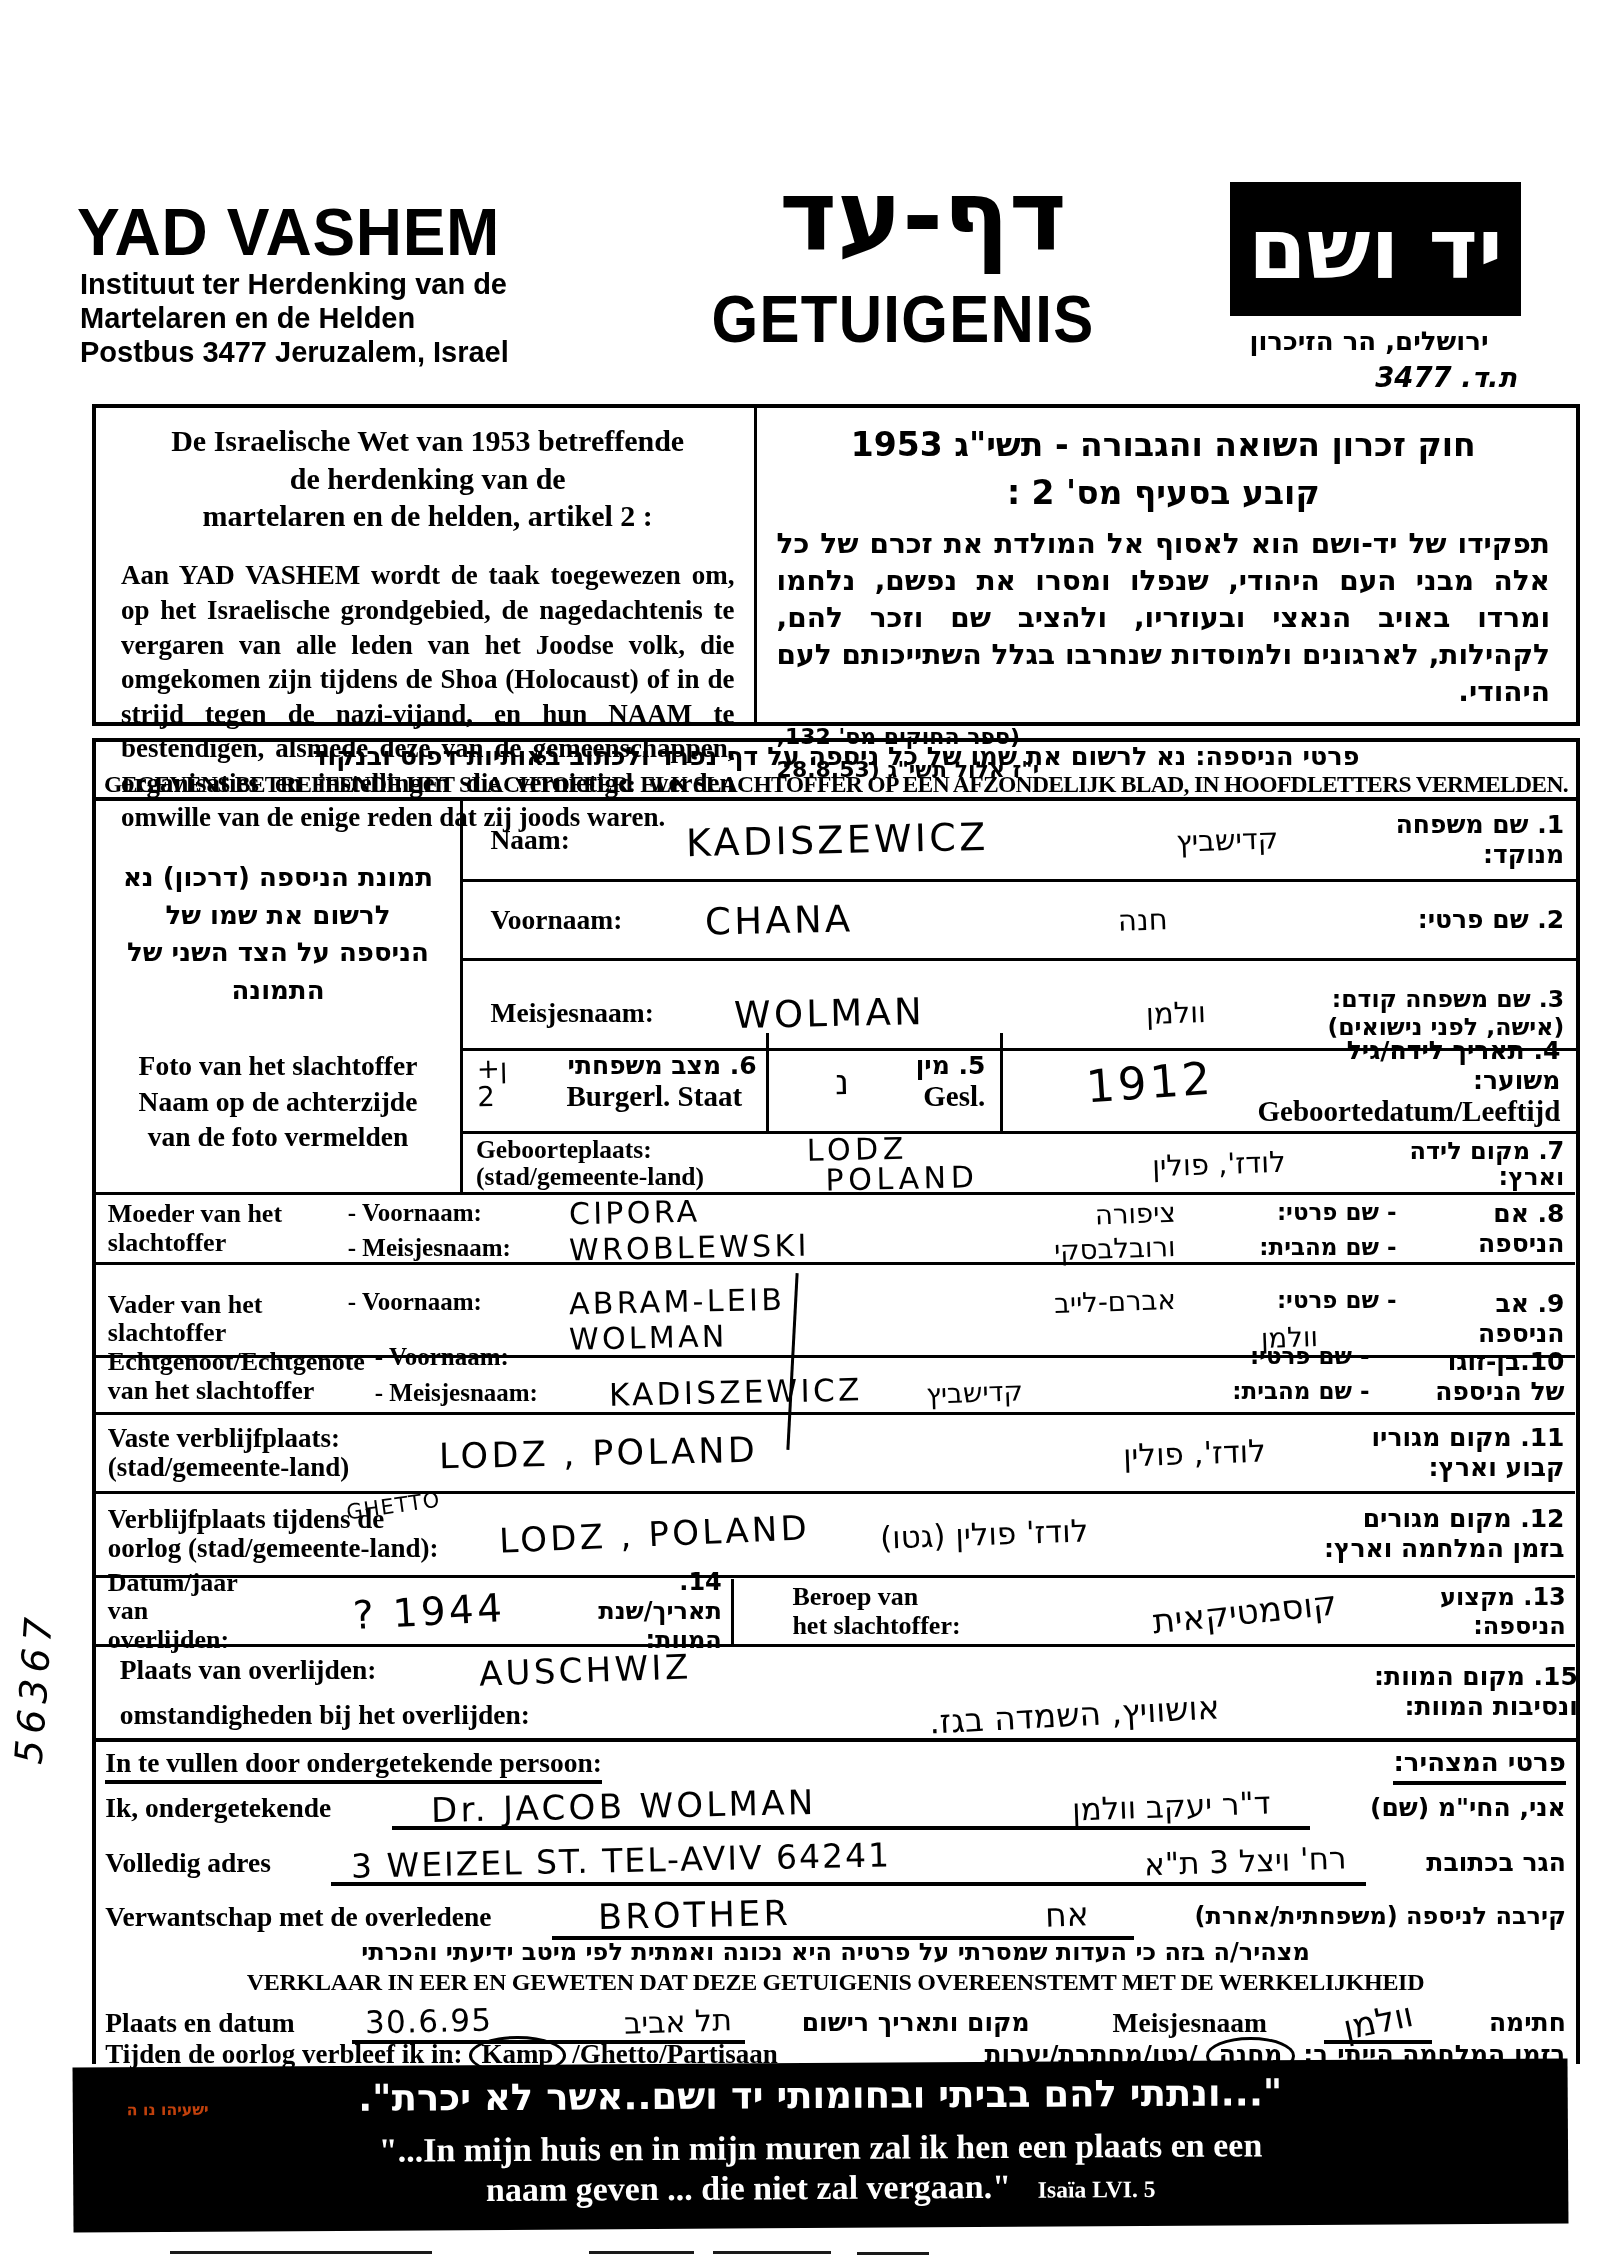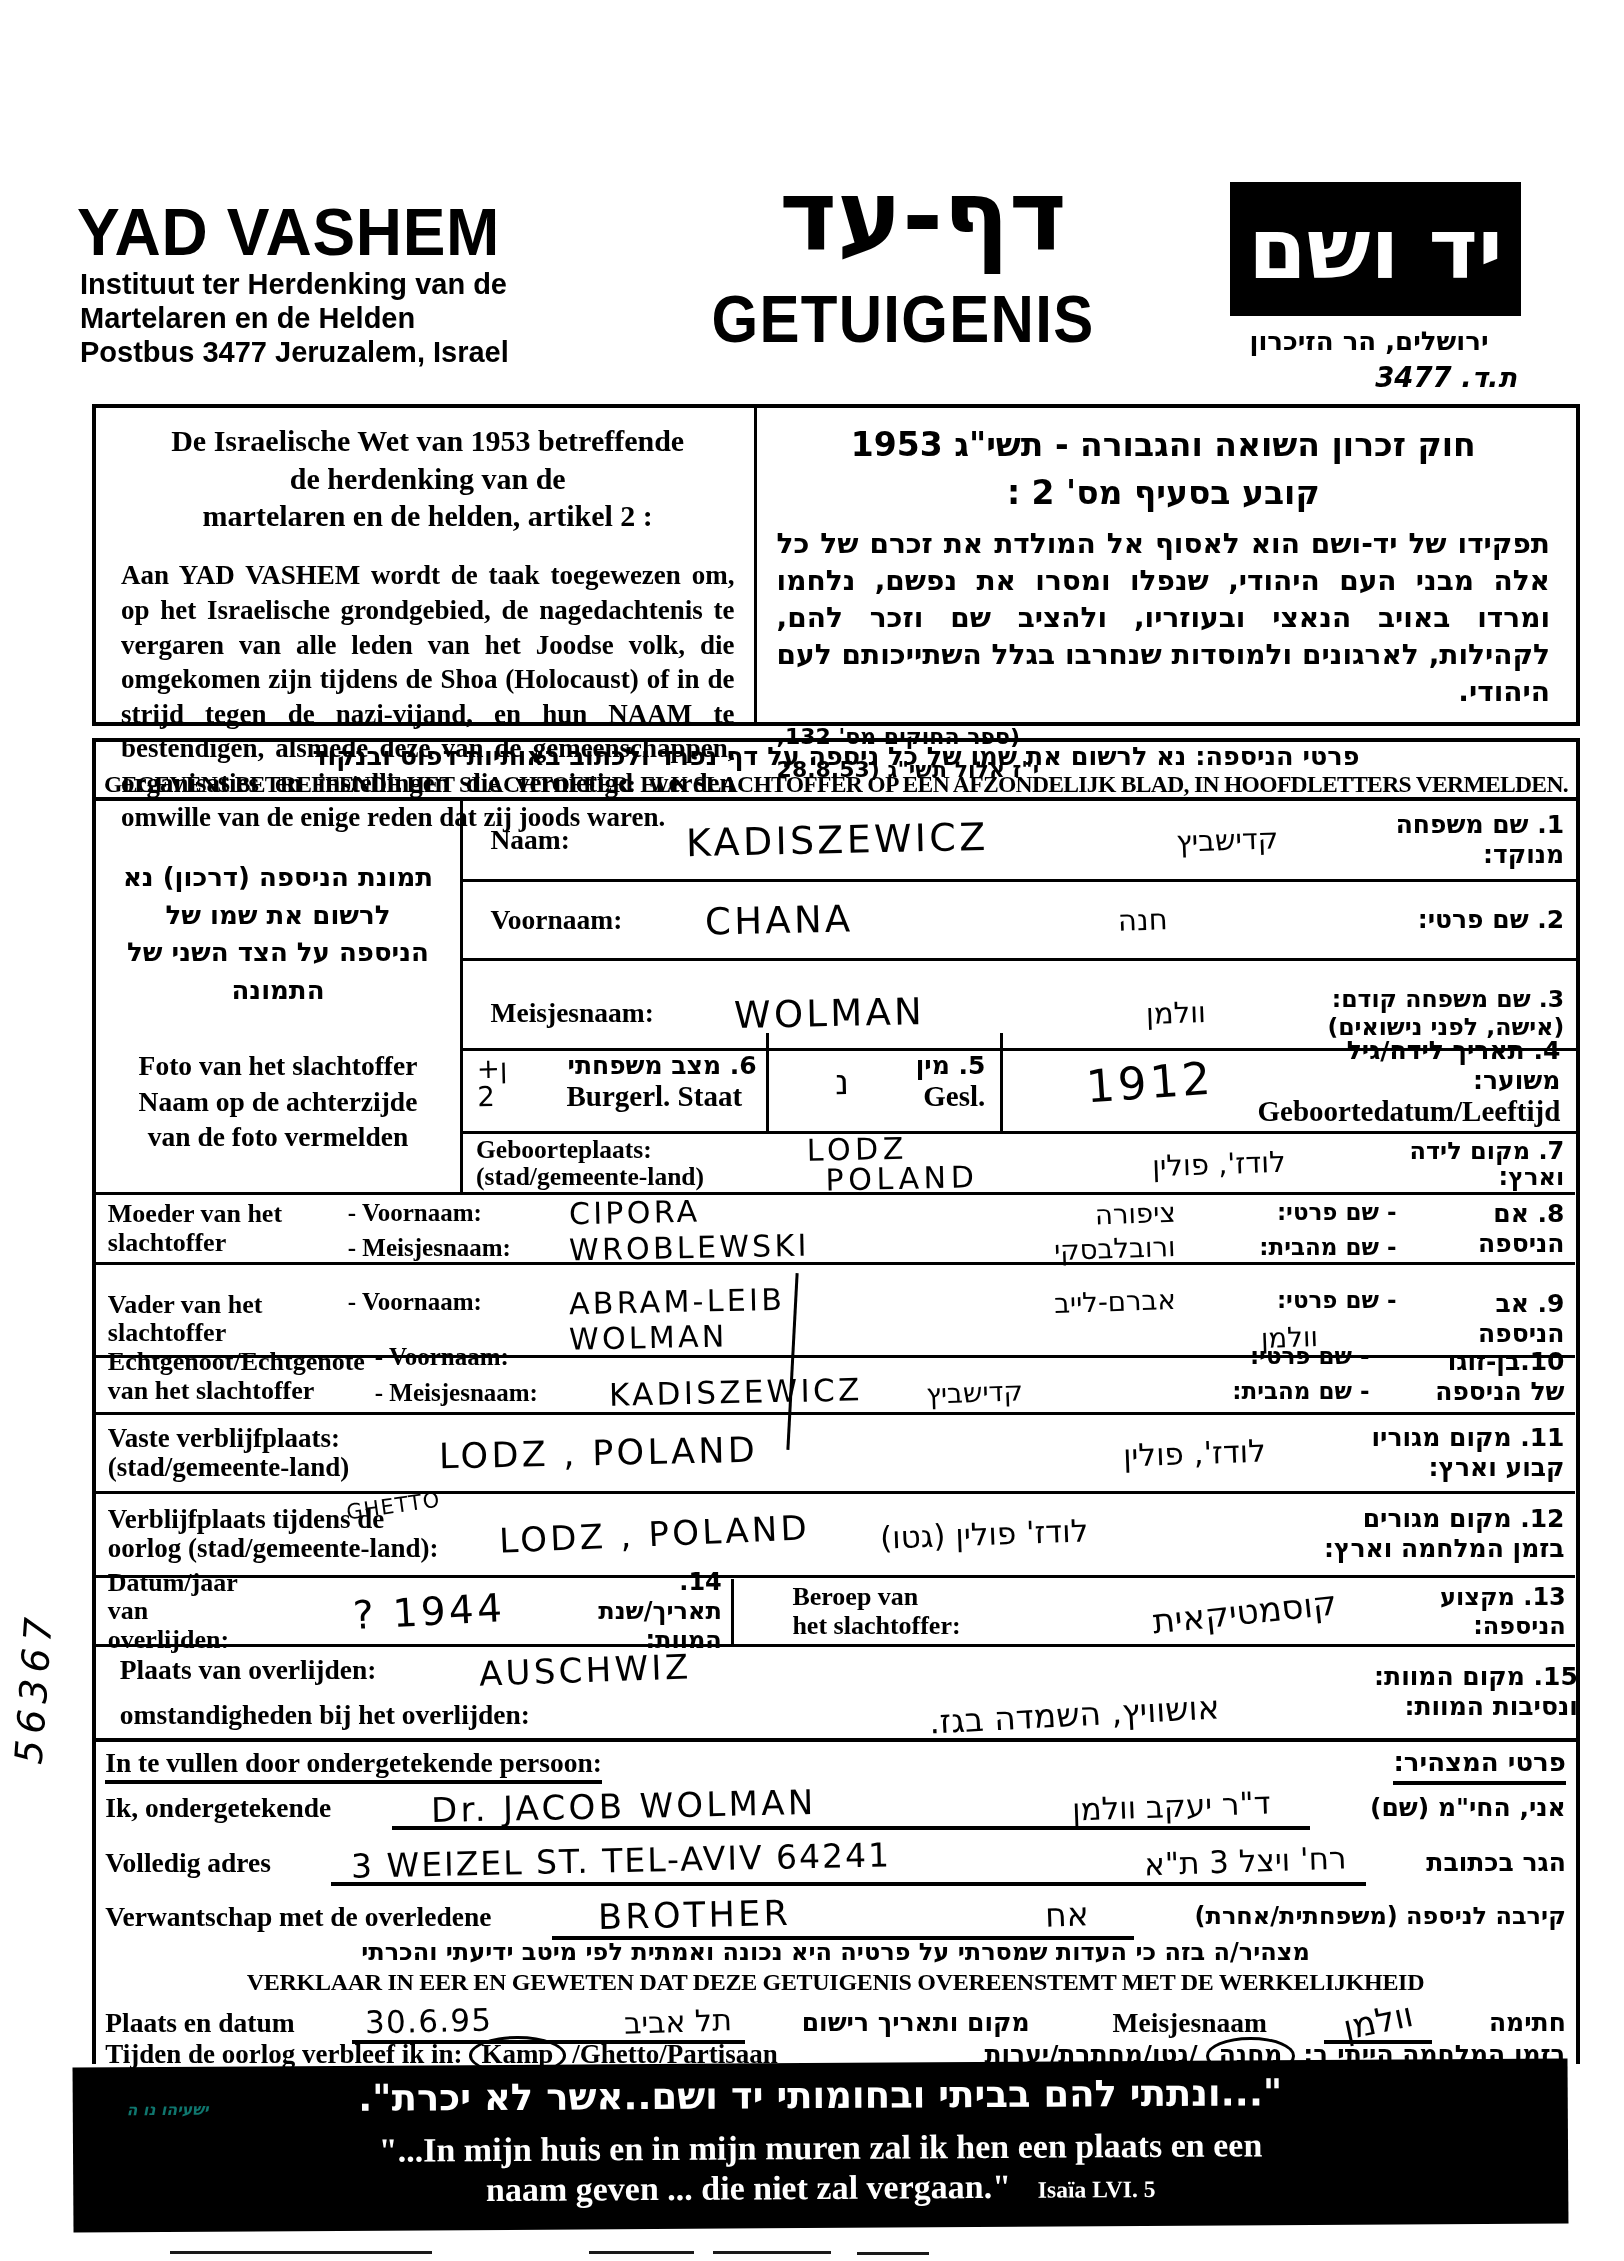--- a/index.html
+++ b/index.html
@@ -353,21 +353,21 @@
       <span class="he" style="font-size:25px;" dir="rtl">
         <span>בזמן המלחמה הייתי ב:</span>
         <span class="circle">מחנה</span>
         <span>/גטו/מחתרת/יערות</span>
       </span>
     </div>
   </div>
 
   <div class="r" style="left:73px;top:2063px;width:1495px;height:165px;background:#000;color:#fff;transform:rotate(-0.35deg);">
     <div class="r he ctr" style="left:0;top:10.5px;width:1495px;font-size:37px;color:#fff;" dir="rtl">"...ונתתי להם בביתי ובחומותי יד ושם..אשר לא יכרת".</div>
-    <span class="r he" style="left:54px;top:34px;font-size:15.7px;color:#0f766e;font-style:italic;" dir="rtl">ישעיהו נו ה</span>
+    <span class="r he" style="left:54px;top:34px;font-size:15.7px;color:#c2410c;" dir="rtl">ישעיהו נו ה</span>
     <div class="r nl ctr" style="left:0;top:67px;width:1495px;font-size:34px;color:#fff;">"...In mijn huis en in mijn muren zal ik hen een plaats en een</div>
     <div class="r nl ctr" style="left:0;top:107px;width:1495px;font-size:34px;color:#fff;">
       <span>naam geven ... die niet zal vergaan."</span>
       <span class="nl" style="font-size:23.6px;color:#fff;margin-left:18.3px;">Isaïa LVI. 5</span>
     </div>
   </div>
 
   <div class="r" style="left:11.8px;top:1611px;writing-mode:vertical-rl;transform:rotate(184deg);font-family:'DejaVu Sans',sans-serif;font-size:38px;letter-spacing:6.5px;font-style:italic;">56367</div>
 
   <div class="r" style="left:170px;top:2251px;width:262px;height:3.3px;background:#1a1a1a;"></div>

